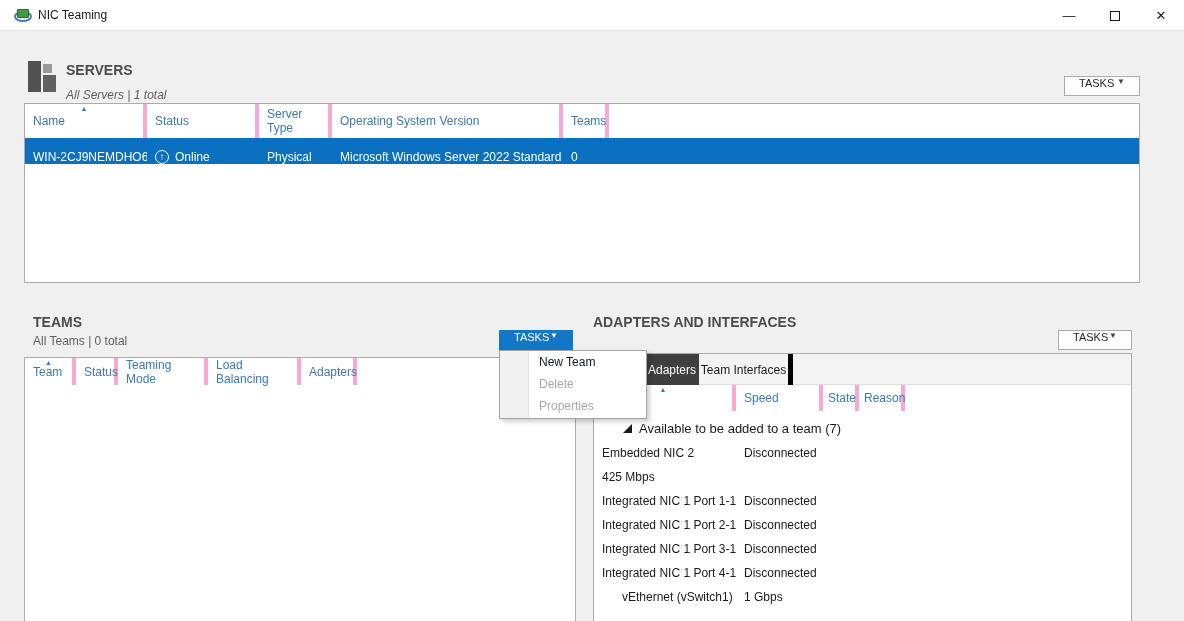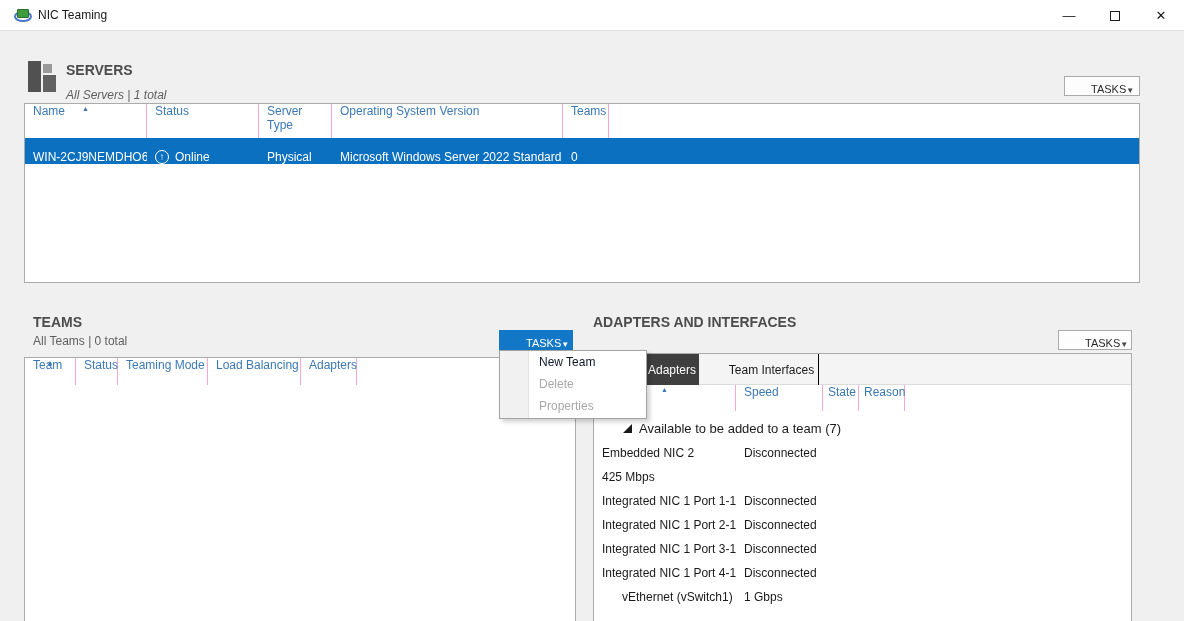--- a/index.html
+++ b/index.html
@@ -27,31 +27,31 @@
   .sec-title{position:absolute;font-size:14px;font-weight:bold;color:#4c4c4c;}
   .sec-sub{position:absolute;font-size:12px;color:#5f5f5f;}
 
   
   .servers-icon{position:absolute;left:28px;top:61px;width:32px;height:31px;}
   .servers-icon .b1{position:absolute;left:0;top:0;width:13px;height:31px;background:#515151;}
   .servers-icon .b2{position:absolute;left:15px;top:3px;width:9px;height:9px;background:#9a9a9a;}
   .servers-icon .b3{position:absolute;left:15px;top:14px;width:13px;height:17px;background:#616161;}
 
   
-  .tasks-btn{position:absolute;width:76px;height:20px;display:flex;align-items:flex-end;justify-content:space-between;
-    padding:0 26px;background:#fdfdfd;border:1px solid #ababab;font-size:11px;color:#2b2b2b;cursor:default;}
+  .tasks-btn{position:absolute;width:76px;height:20px;display:flex;align-items:flex-start;justify-content:space-between;
+    padding:0 14px;background:#fdfdfd;border:1px solid #ababab;font-size:11px;color:#2b2b2b;cursor:default;}
   .tasks-btn .caret{font-size:8px;color:#444;}
   .tasks-btn.active{background:#1377c7;border-color:#1377c7;color:#ffffff;}
   .tasks-btn.active .caret{color:#ffffff;}
 
   
   .grid{position:absolute;background:#ffffff;border:1px solid #ababab;}
   .hdr-row{display:flex;position:relative;}
-  .hdr-cell{position:relative;font-size:12px;color:#3b79b5;padding-left:8px;border-right:1px solid #f9a8d4;
-    display:flex;align-items:flex-start;cursor:default;}
+  .hdr-cell{position:relative;font-size:12px;color:#3b79b5;padding-left:8px;border-right:4px solid #f9a8d4;
+    display:flex;align-items:center;cursor:default;}
   .sort{position:absolute;top:1px;left:50%;transform:translateX(-50%);font-size:7px;color:#3b79b5;line-height:8px;}
   .cell{font-size:12px;display:flex;align-items:center;padding-left:8px;overflow:hidden;white-space:nowrap;}
 
   
   #servers-grid{left:24px;top:103px;width:1116px;height:180px;}
   #servers-grid .hdr-row{height:34px;}
   .srv-row{display:flex;height:26px;background:#0c70c0;color:#ffffff;cursor:default;align-items:flex-end;}
   .srv-row .cell{color:#ffffff;}
   .online-ico{width:14px;height:14px;border:1px solid #ffffff;border-radius:50%;display:inline-flex;
     align-items:center;justify-content:center;font-size:10px;line-height:1;margin-right:6px;flex:0 0 auto;}
@@ -65,21 +65,21 @@
     box-shadow:3px 3px 4px rgba(0,0,0,0.18);z-index:30;}
   .menu .gutter{position:absolute;left:0;top:0;bottom:0;width:29px;background:#f1f1f1;border-right:1px solid #e2e2e2;}
   .menu-item{position:relative;height:22px;line-height:22px;padding-left:39px;font-size:12px;color:#0f172a;cursor:default;}
   .menu-item.disabled{color:#a8a8a8;}
 
   
   #adapters-grid{left:593px;top:353px;width:539px;height:272px;}
   .tabstrip{position:relative;height:31px;background:#f4f4f4;border-bottom:1px solid #dcdcdc;}
   .tab{position:absolute;top:0;height:31px;display:flex;align-items:center;justify-content:center;font-size:12px;cursor:default;}
   .tab.selected{background:#3f3f3f;color:#ffffff;}
-  .tab.plain{color:#1a1a1a;border-right:1px solid #000000;margin-left:26px;}
+  .tab.plain{color:#1a1a1a;border-right:5px solid #000000;}
   #adapters-grid .hdr-row{height:26px;}
   .grid-body{padding-top:4px;}
   .group-row{height:26px;display:flex;align-items:center;padding-left:29px;font-size:13px;cursor:default;}
   .expander{width:0;height:0;border-left:9px solid transparent;border-bottom:9px solid #1a1a1a;margin-right:7px;}
   .adp-row{display:flex;height:24px;cursor:default;}
 </style>
 </head>
 <body>
 
 <div class="titlebar">

